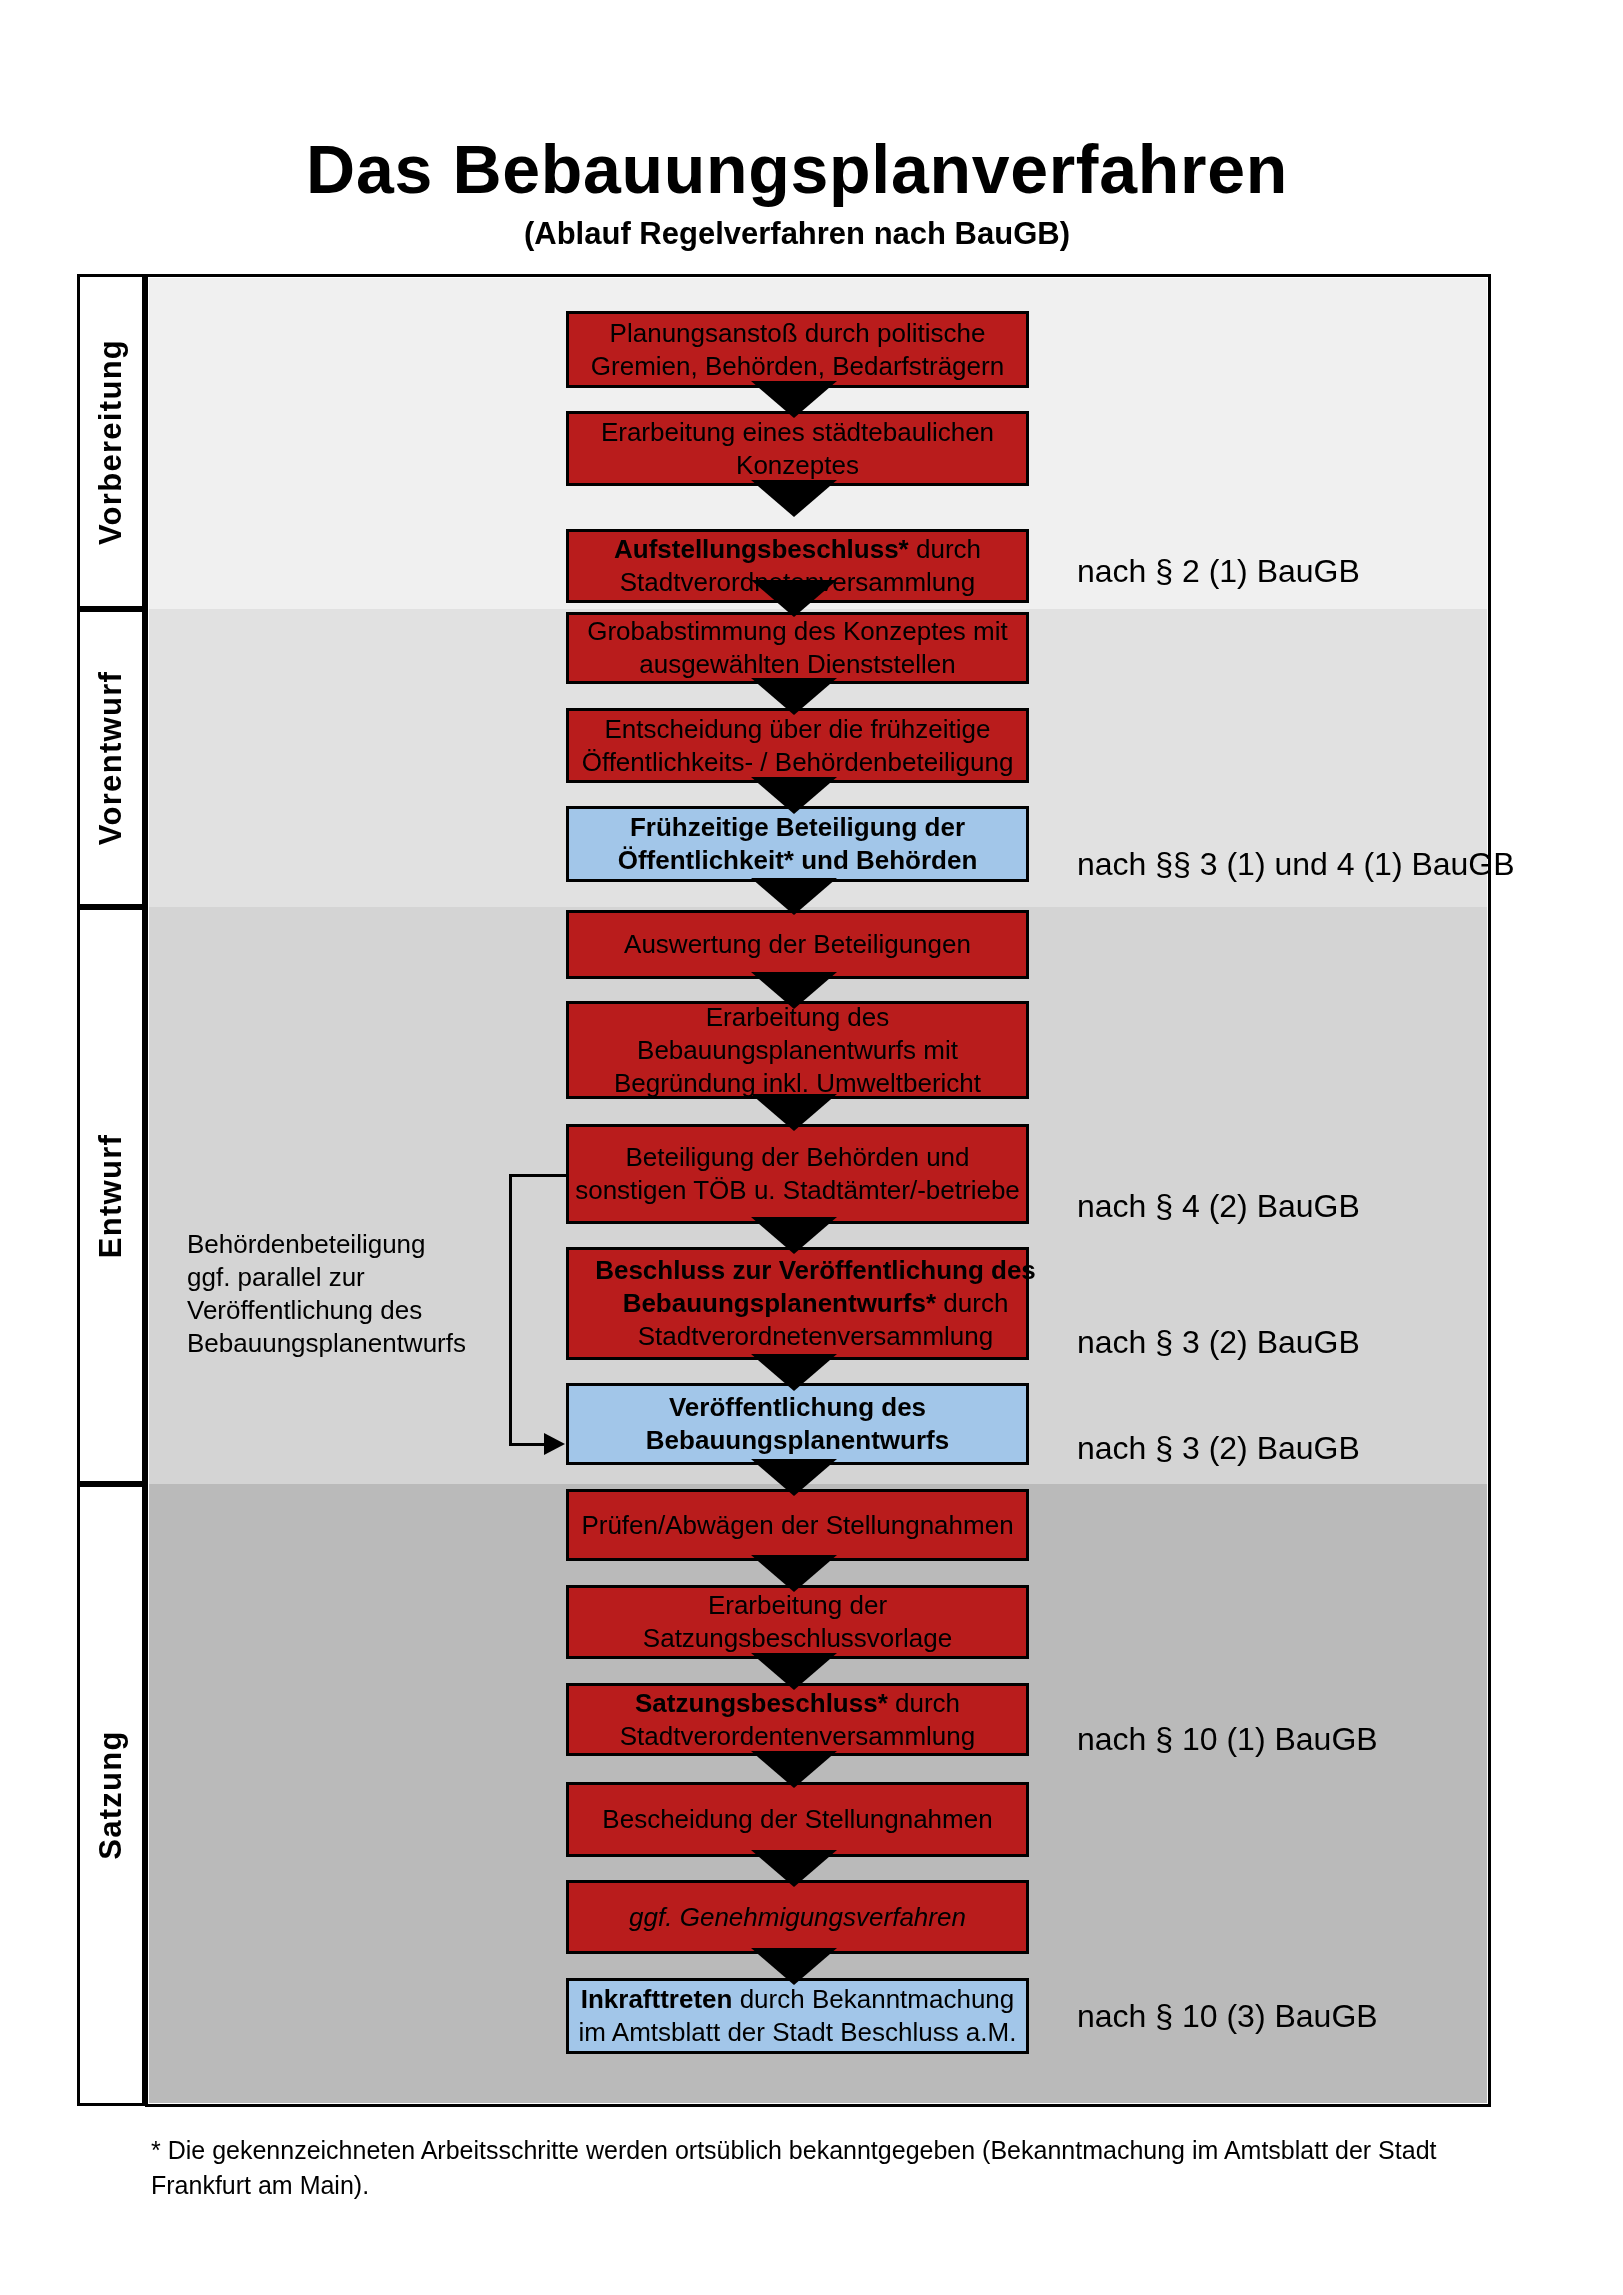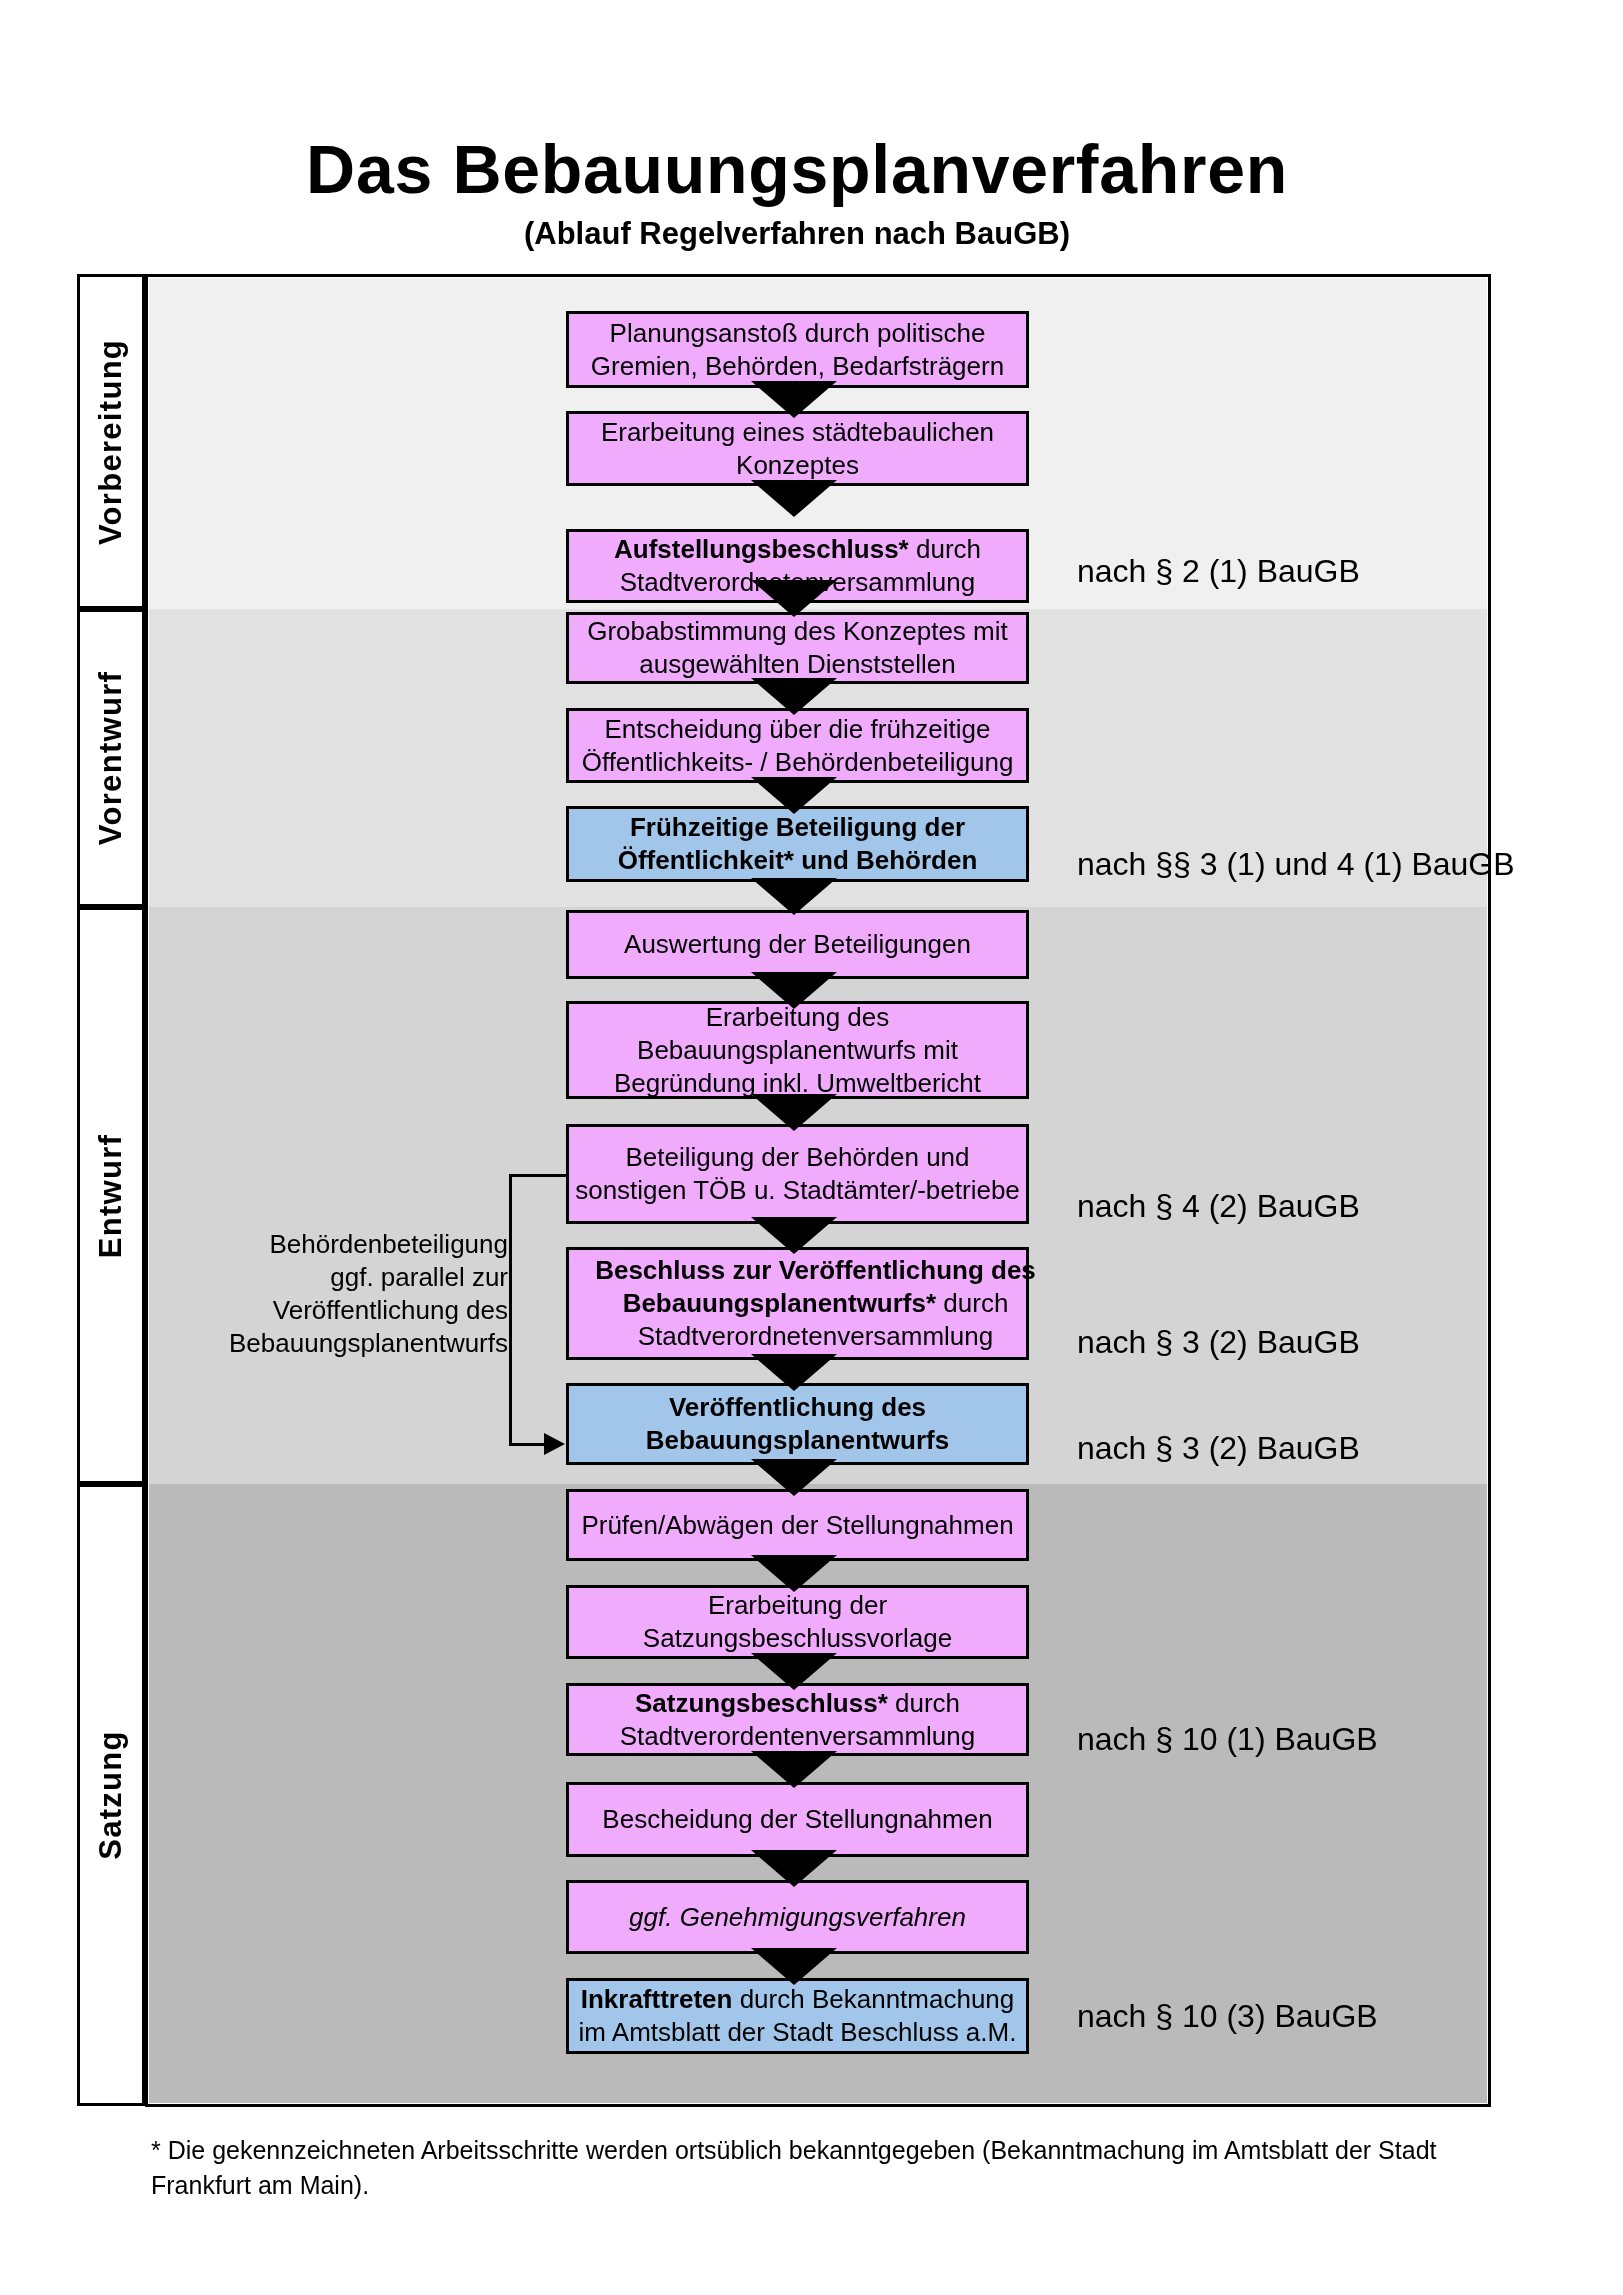--- a/index.html
+++ b/index.html
@@ -15,34 +15,34 @@
 
   .frame{position:absolute;left:145px;top:274px;width:1346px;height:1833px;
     border:3.9px solid #000;box-sizing:border-box;z-index:5;pointer-events:none;}
 
   .label-cell{position:absolute;left:77px;width:68px;background:#fff;
     border:3.9px solid #000;box-sizing:border-box;z-index:2;
     display:flex;align-items:center;justify-content:center;}
   .label-text{transform:rotate(-90deg);font-weight:bold;font-size:31px;
     white-space:nowrap;letter-spacing:1.3px;}
 
-  .flow-box{position:absolute;left:566px;width:463px;background:#f0abfc;
+  .flow-box{position:absolute;left:566px;width:463px;background:#b91c1c;
     border:3.3px solid #000;box-sizing:border-box;z-index:3;
     display:flex;flex-direction:column;justify-content:center;align-items:center;
     text-align:center;font-size:26px;line-height:33px;}
   .flow-box .box-line{white-space:nowrap;}
 
   .arrow-down{position:absolute;width:0;height:0;
     border-left:43px solid transparent;border-right:43px solid transparent;
     border-top:37px solid #000;z-index:4;}
 
   .annotation{position:absolute;left:1077px;font-size:32px;white-space:nowrap;
     transform:translateY(-50%);z-index:3;}
 
-  .side-note{position:absolute;left:187px;top:1228px;width:321px;text-align:right;
+  .side-note{position:absolute;left:187px;top:1228px;width:321px;text-align:left;
     font-size:26px;line-height:33px;z-index:3;}
 
   .bracket-line{position:absolute;background:#000;z-index:4;}
   .bracket-arrowhead{position:absolute;width:0;height:0;
     border-left:21px solid #000;border-top:11.8px solid transparent;
     border-bottom:11.8px solid transparent;z-index:4;}
 
   .footnote{position:absolute;left:151px;top:2133px;width:1401px;
     font-size:25px;line-height:35px;z-index:1;}
 </style>

